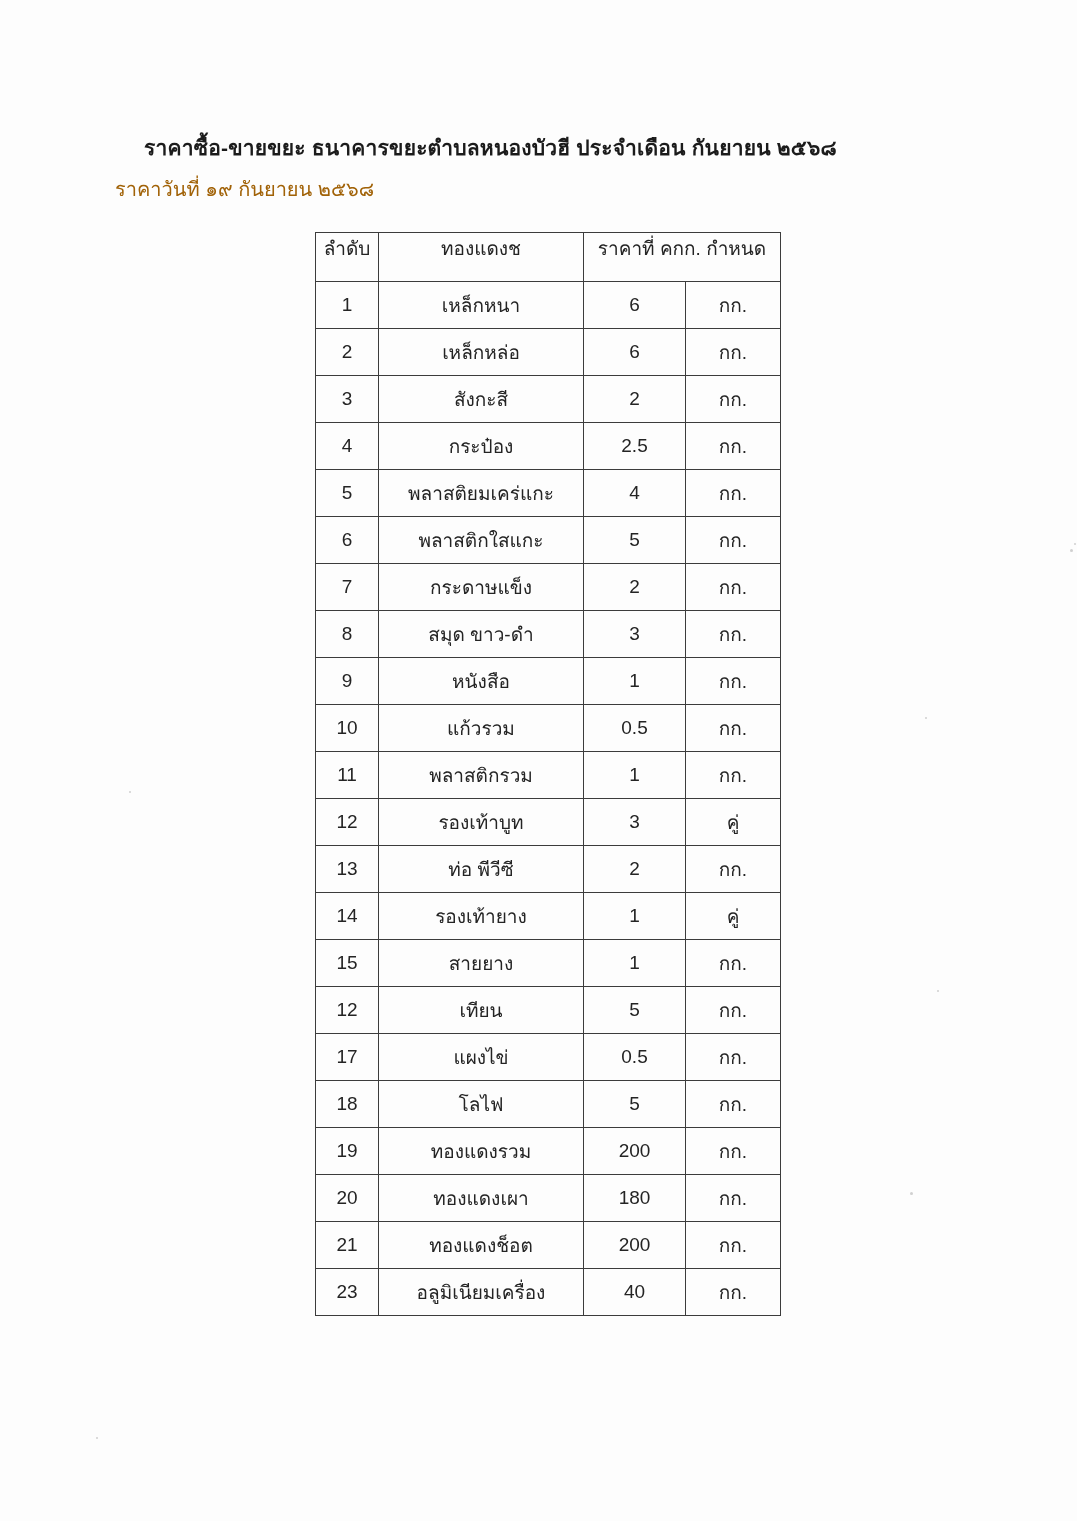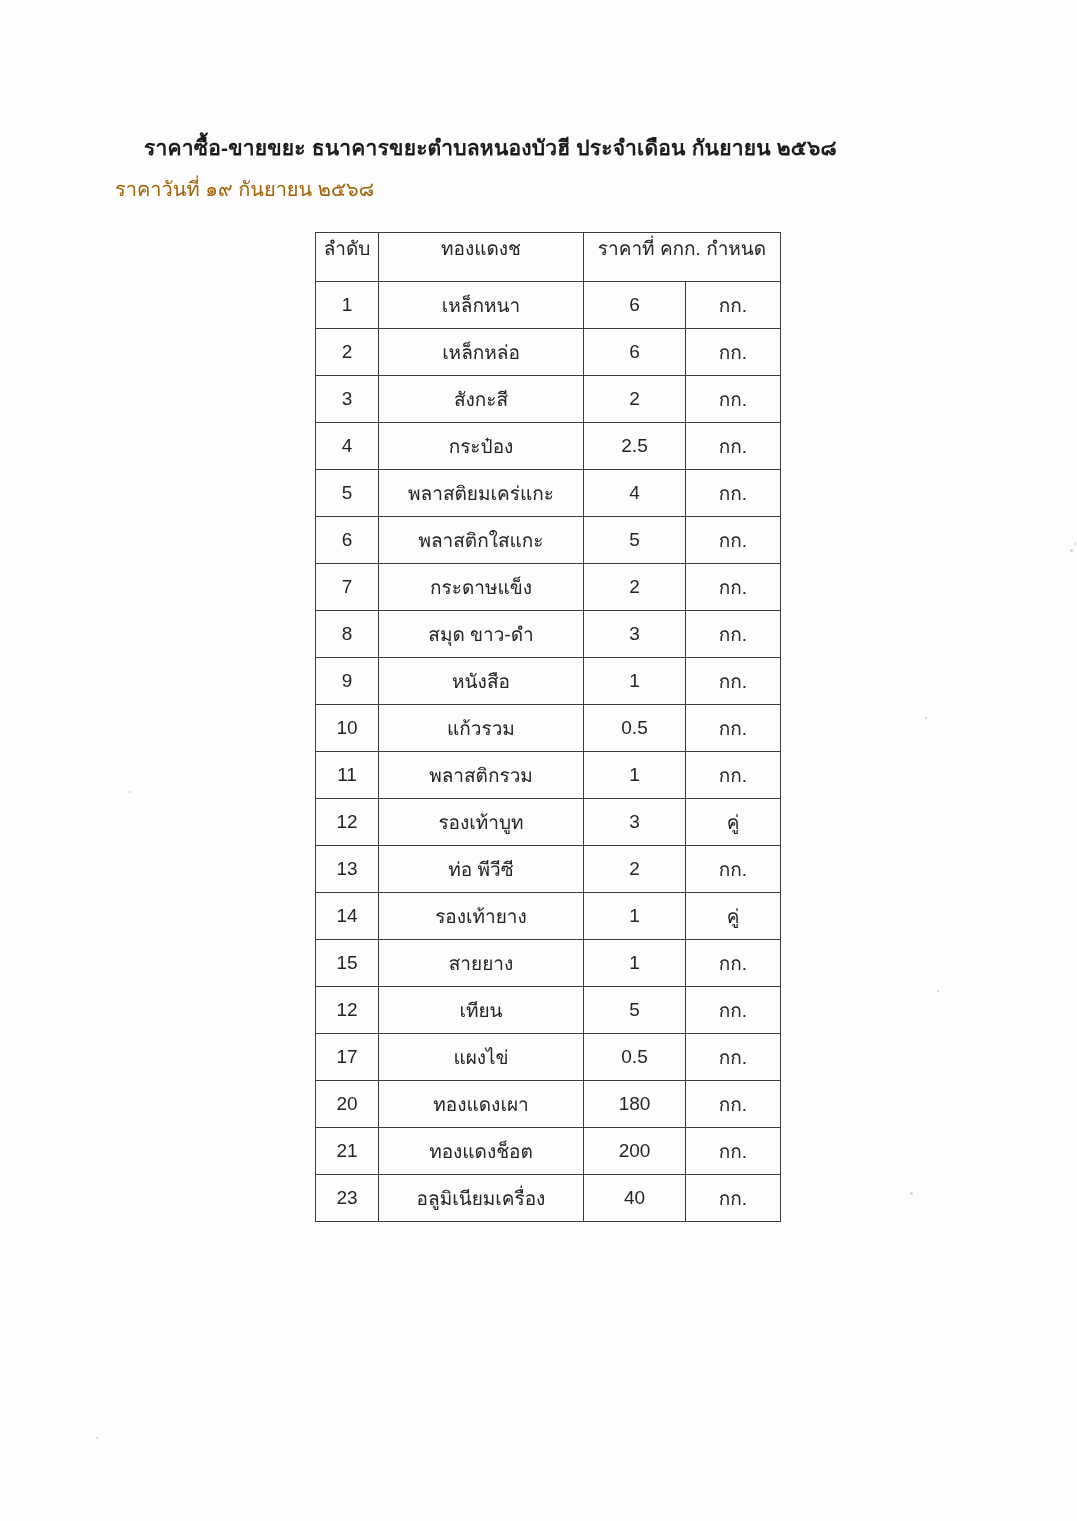--- a/index.html
+++ b/index.html
@@ -230,21 +230,33 @@
     <td class="cell-unit">กก.</td>
   </tr>
 
   <tr>
     <td class="cell-no">17</td>
     <td class="cell-item">แผงไข่</td>
     <td class="cell-price">0.5</td>
     <td class="cell-unit">กก.</td>
   </tr>
 
-
+  <tr>
+    <td class="cell-no">18</td>
+    <td class="cell-item">โลไฟ</td>
+    <td class="cell-price">5</td>
+    <td class="cell-unit">กก.</td>
+  </tr>
+
+  <tr>
+    <td class="cell-no">19</td>
+    <td class="cell-item">ทองแดงรวม</td>
+    <td class="cell-price">200</td>
+    <td class="cell-unit">กก.</td>
+  </tr>
 
   <tr>
     <td class="cell-no">20</td>
     <td class="cell-item">ทองแดงเผา</td>
     <td class="cell-price">180</td>
     <td class="cell-unit">กก.</td>
   </tr>
 
   <tr>
     <td class="cell-no">21</td>

